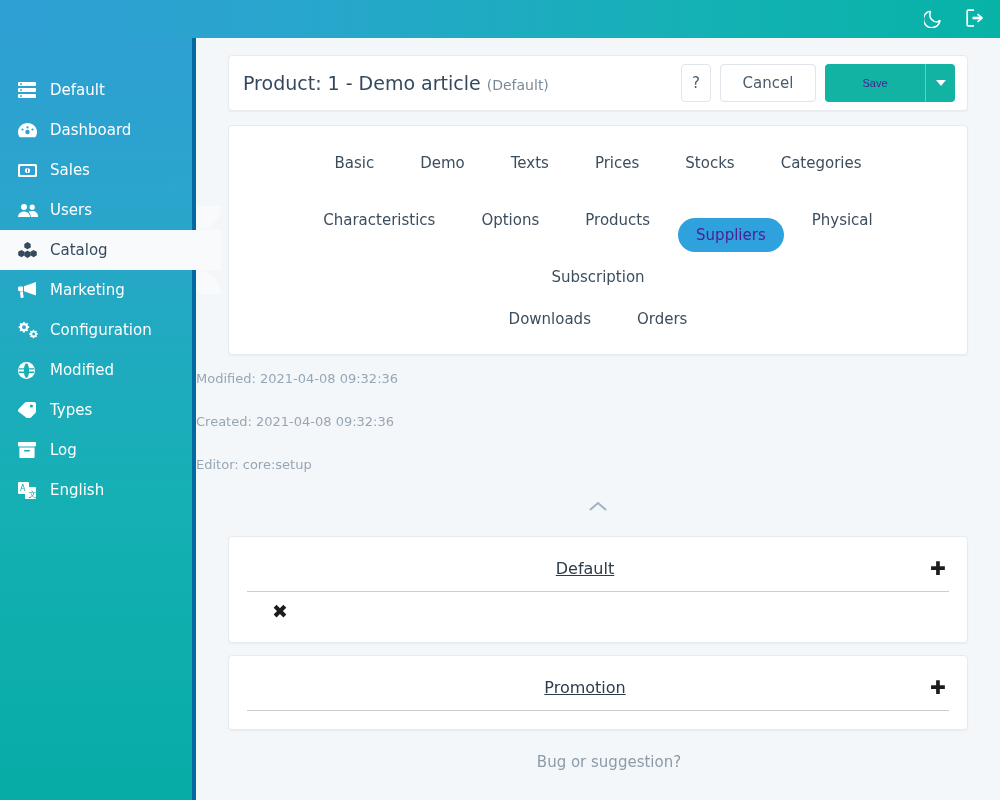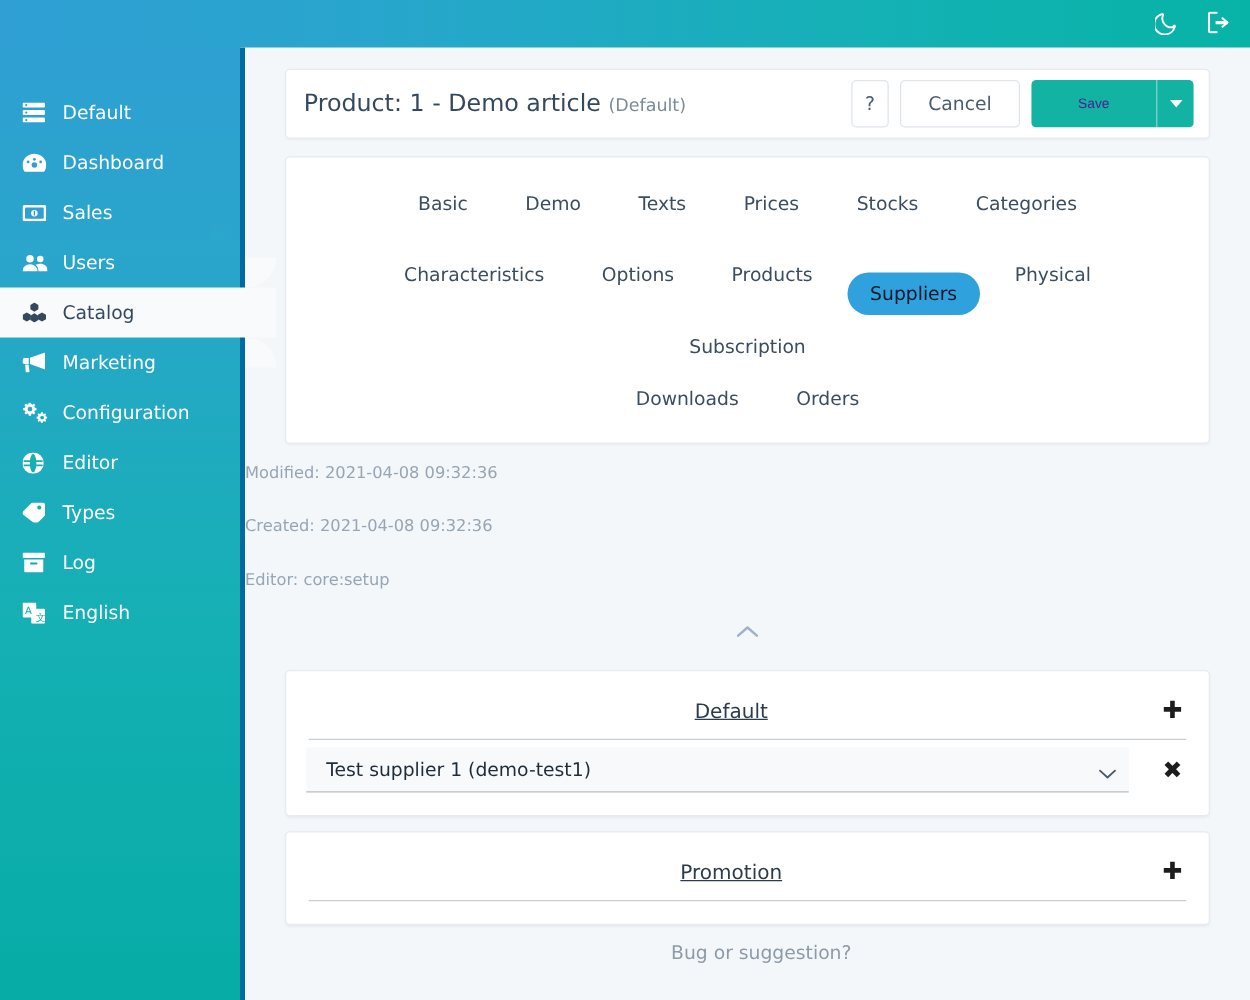--- a/index.html
+++ b/index.html
@@ -119,21 +119,21 @@
   .tabs-card { margin: 14px 32px 0 32px; padding: 16px 14px 14px 14px; }
   .tabs-row {
     display: flex; justify-content: center; align-items: center;
     flex-wrap: wrap; gap: 0;
   }
   .tab {
     font-size: 15px; color: #3c4d5e; font-family: "DejaVu Sans", sans-serif;
     padding: 8px 18px; margin: 4px 5px; border-radius: 20px; cursor: pointer;
     white-space: nowrap;
   }
-  .tab.active { background: #2fa1dc; color: #0f172a; margin-top: 34px; }
+  .tab.active { background: #2fa1dc; color: #4c1d95; margin-top: 34px; }
 
   
   .meta {
     display: flex; justify-content: center; gap: 28px; margin-top: 16px;
     font-size: 13px; color: #97a6b4; font-family: "DejaVu Sans", sans-serif; flex-direction: column;
   }
 
   
   .collapse-row {
     display: flex; justify-content: center; align-items: center;
@@ -287,21 +287,21 @@
       </div>
 
       <div class="nav-item">
         <span class="ic">
           <svg width="17" height="17" viewBox="0 0 17 17" fill="#ffffff">
               <circle cx="8.5" cy="8.5" r="8.5"></circle>
               <path d="M8.5 1.2c-1.4 0-2.6 3.3-2.6 7.3s1.2 7.3 2.6 7.3 2.6-3.3 2.6-7.3-1.2-7.3-2.6-7.3z" fill="#15b0b4"></path>
               <path d="M.9 6.2h15.2v1.4H.9zM.9 9.5h15.2v1.4H.9z" fill="#15b0b4"></path>
             </svg>
         </span>
-        <span>Editor</span>
+        <span>Modified</span>
       </div>
 
       <div class="nav-item">
         <span class="ic">
           <svg width="18" height="16" viewBox="0 0 18 16" fill="#ffffff">
               <path d="M8.4 0H16a2 2 0 012 2v7.6a2 2 0 01-.6 1.4l-5.4 5.4a2 2 0 01-2.8 0L.6 9.8a2 2 0 010-2.8L7 .6A2 2 0 018.4 0z"></path>
               <circle cx="13.4" cy="4" r="1.6" fill="#13b0af"></circle>
             </svg>
         </span>
         <span>Types</span>
@@ -404,28 +404,20 @@
       </span>
     </div>
 
     <section class="card group-card">
       <div class="group-head">
         <span class="group-title">Default</span>
         <span class="icon-btn">✚</span>
       </div>
       <div class="group-rule"></div>
       <div class="row">
-        <div class="select-wrap">
-          <span class="select-value">Test supplier 1 (demo-test1)</span>
-          <span class="select-chev">
-            <svg width="14" height="9" viewBox="0 0 14 9">
-                <path d="M1 1.5L7 7l6-5.5" fill="none" stroke="#4d5b68" stroke-width="1.5" stroke-linecap="round" stroke-linejoin="round"></path>
-              </svg>
-          </span>
-        </div>
         <span class="icon-btn">✖</span>
       </div>
     </section>
 
     <section class="card group-card">
       <div class="group-head">
         <span class="group-title">Promotion</span>
         <span class="icon-btn">✚</span>
       </div>
       <div class="group-rule"></div>

